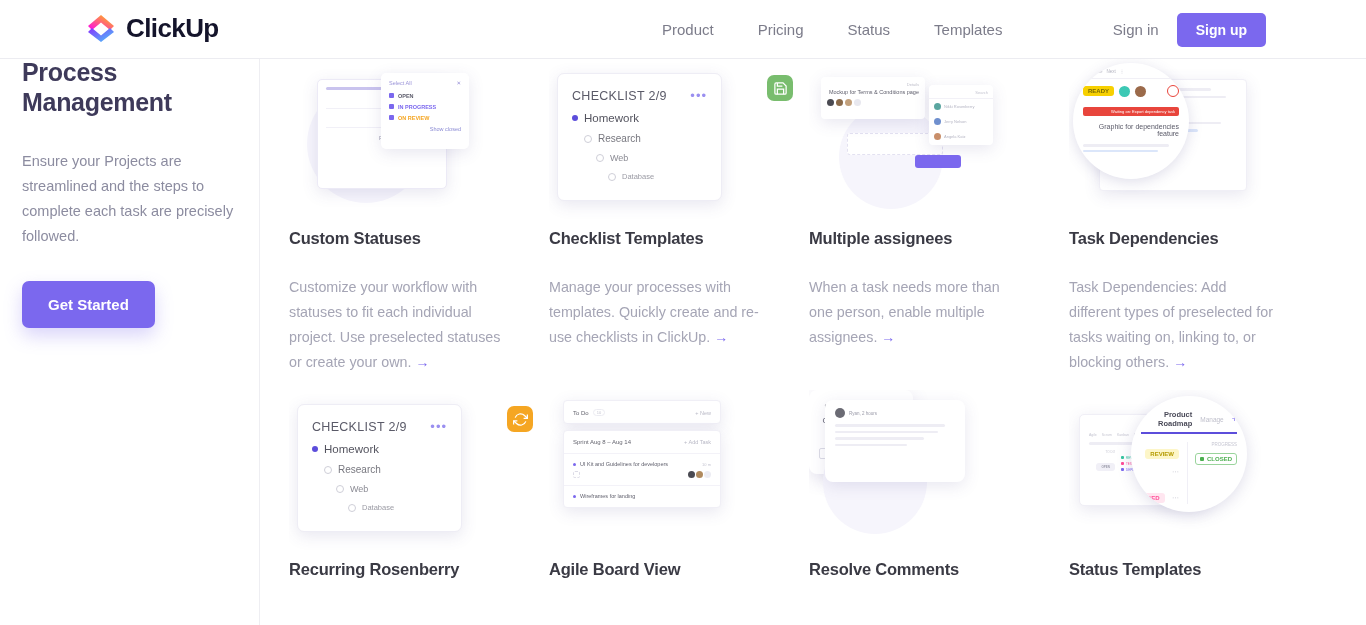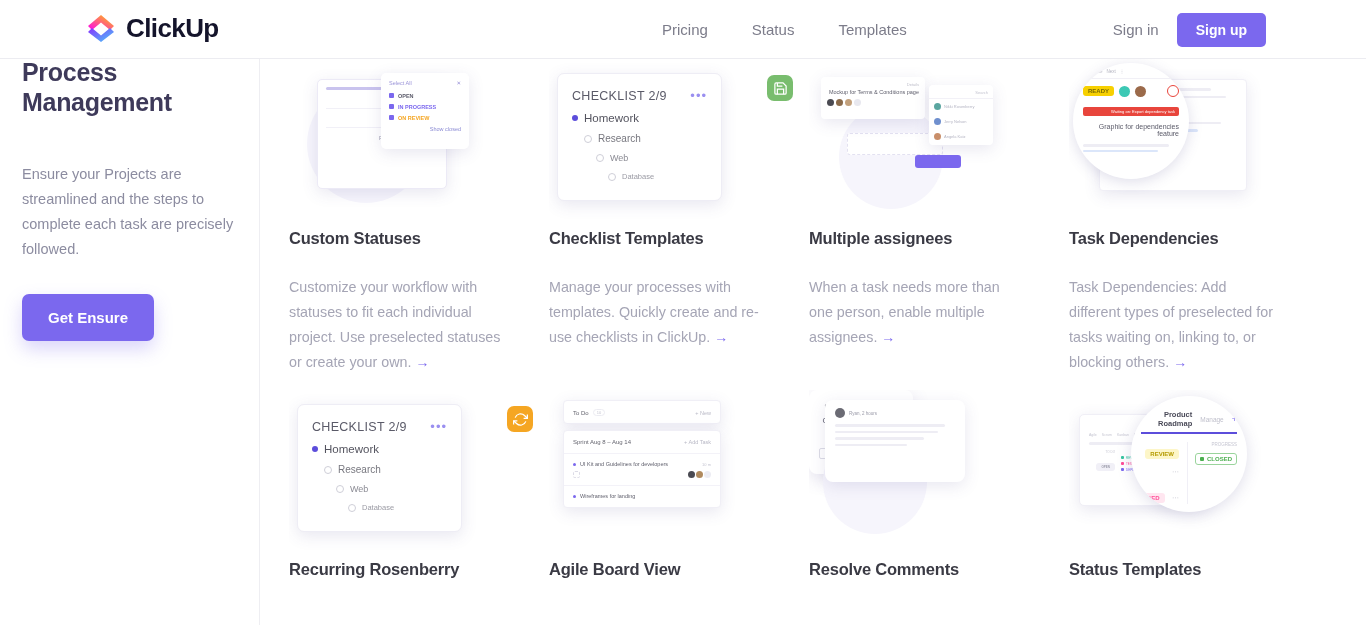--- a/index.html
+++ b/index.html
@@ -53,21 +53,21 @@
     position: absolute; left: 0; top: 59px;
     width: 260px; height: 566px;
     border-right: 1px solid #eeeef2;
     padding: 0 22px;
   }
   .side-title {
     font-size: 25px; font-weight: bold; color: #3e3a5a;
     line-height: 30px; margin-top: -2px; letter-spacing: -0.3px;
   }
   .side-desc {
-    margin-top: 45px;
+    margin-top: 32px;
     font-size: 14.5px; color: #8c8ca0; line-height: 25px;
   }
   .get-started {
     margin-top: 32px;
     background: #7b68ee; color: #fff;
     font-size: 15px; font-weight: bold;
     border: none; border-radius: 7px;
     padding: 15px 26px; cursor: pointer;
     box-shadow: 0 8px 18px rgba(123,104,238,.28);
   }
@@ -261,35 +261,36 @@
             <stop offset="1" stop-color="#49ccf9"></stop>
         </linearGradient>
       </defs>
       <path d="M4 15 L17 4 L30 15 L26 19 L17 11.5 L8 19 Z" fill="url(#gTop)"></path>
       <path d="M4 21 L8 17 L17 24.5 L26 17 L30 21 L17 31 Z" fill="url(#gBot)"></path>
     </svg>
     <span class="logo-text">ClickUp</span>
   </div>
 
   <nav class="nav-main">
+    <span class="nav-link">Product</span>
     <span class="nav-link">Pricing</span>
     <span class="nav-link">Status</span>
     <span class="nav-link">Templates</span>
   </nav>
 
   <div class="nav-right">
     <span class="signin">Sign in</span>
     <button class="signup-btn">Sign up</button>
   </div>
 </div>
 
 <aside class="sidebar">
   <h1 class="side-title">Process Management</h1>
   <p class="side-desc">Ensure your Projects are streamlined and the steps to complete each task are precisely followed.</p>
-  <button class="get-started">Get Ensure</button>
+  <button class="get-started">Get Started</button>
 </aside>
 
 <main class="content">
   <div class="grid">
 
     <div class="card">
       <div class="thumb">
         <div class="blob" style="left:18px;top:26px;width:118px;height:118px;"></div>
         <div class="mock shadowbox st-base">
           <div class="st-bar"></div>

